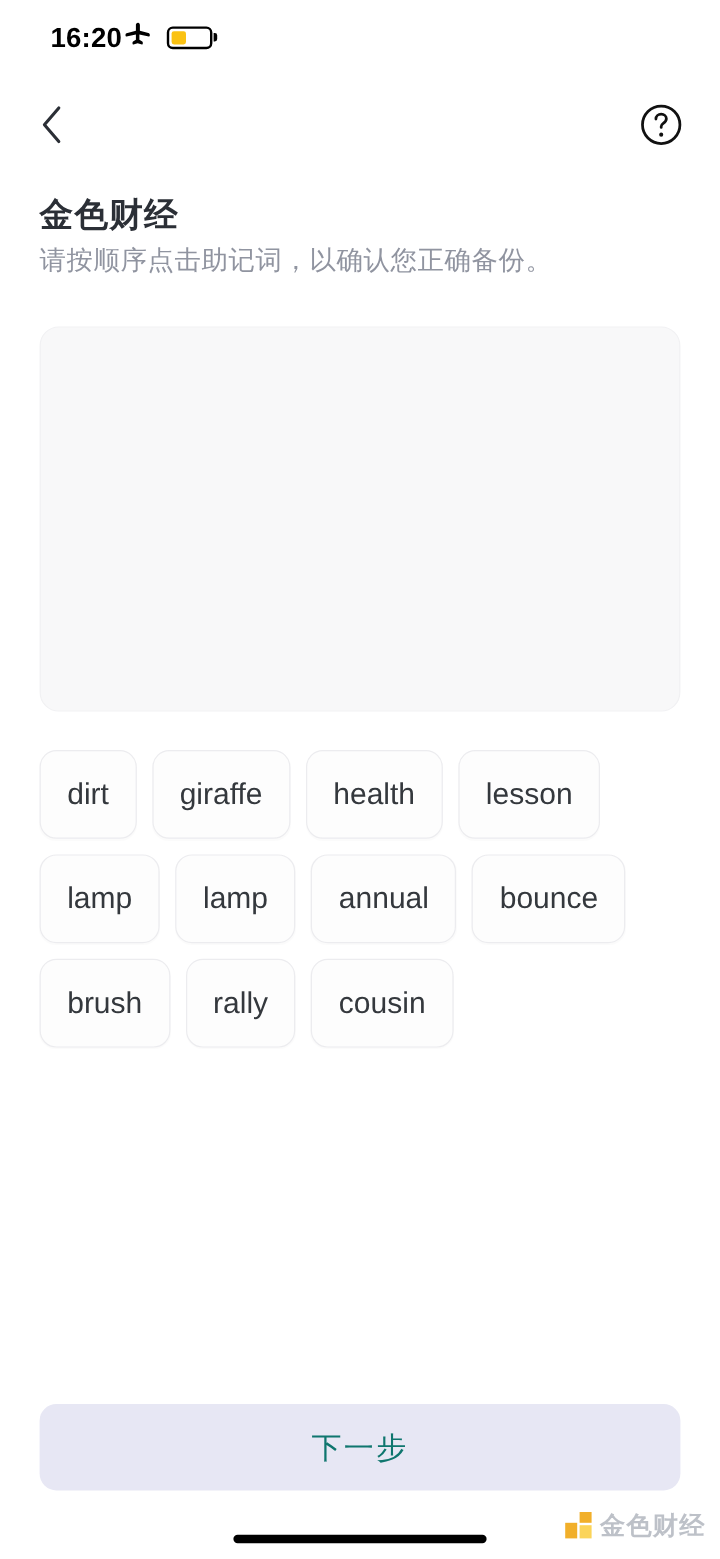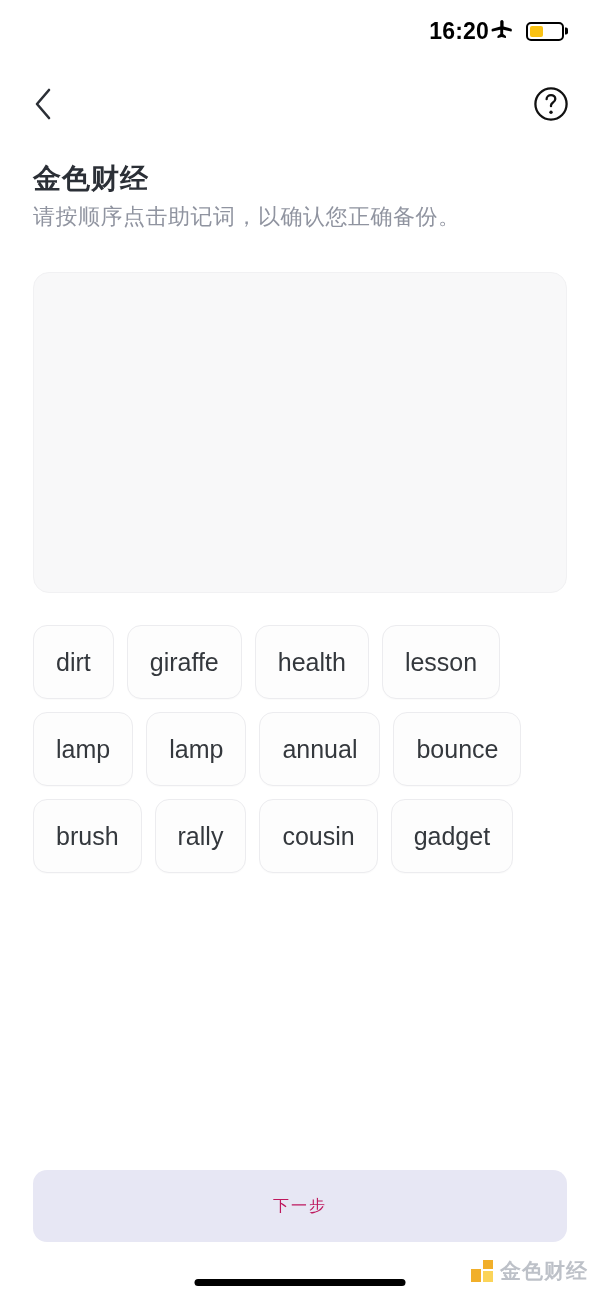--- a/index.html
+++ b/index.html
@@ -21,21 +21,21 @@
     overflow:hidden;
   }
 
   
   .status-bar {
     position:absolute;
     top:0; left:0;
     width:600px; height:62px;
     display:flex;
     align-items:center;
-    justify-content:flex-end;
+    justify-content:flex-start;
     padding:0 36px 0 42px;
   }
   .status-time {
     font-size:23px;
     font-weight:bold;
     color:#000000;
     letter-spacing:0.2px;
   }
   .status-right {
     display:flex;
@@ -154,22 +154,22 @@
 
   
   .primary-button {
     position:absolute;
     left:33px; top:1170px;
     width:534px; height:72px;
     background:#e7e7f4;
     border:none;
     border-radius:14px;
     font-family:"Liberation Sans", "DejaVu Sans", sans-serif;
-    font-size:16px;
-    color:#be185d;
+    font-size:25px;
+    color:#0f766e;
     letter-spacing:2px;
     cursor:default;
     display:flex;
     align-items:center;
     justify-content:center;
   }
 
   
   .home-indicator {
     position:absolute;
@@ -266,21 +266,20 @@
       <div class="word-chip">giraffe</div>
       <div class="word-chip">health</div>
       <div class="word-chip">lesson</div>
       <div class="word-chip">lamp</div>
       <div class="word-chip">lamp</div>
       <div class="word-chip">annual</div>
       <div class="word-chip">bounce</div>
       <div class="word-chip">brush</div>
       <div class="word-chip">rally</div>
       <div class="word-chip">cousin</div>
-      <div class="word-chip">gadget</div>
     </div>
 
   <button class="primary-button" disabled="" style="background: rgb(231, 231, 244);">下一步</button>
 
   <div class="home-indicator"></div>
 
   <div class="watermark">
     <span class="watermark-mark">
       <span class="wm-sq1"></span>
       <span class="wm-sq2"></span>

